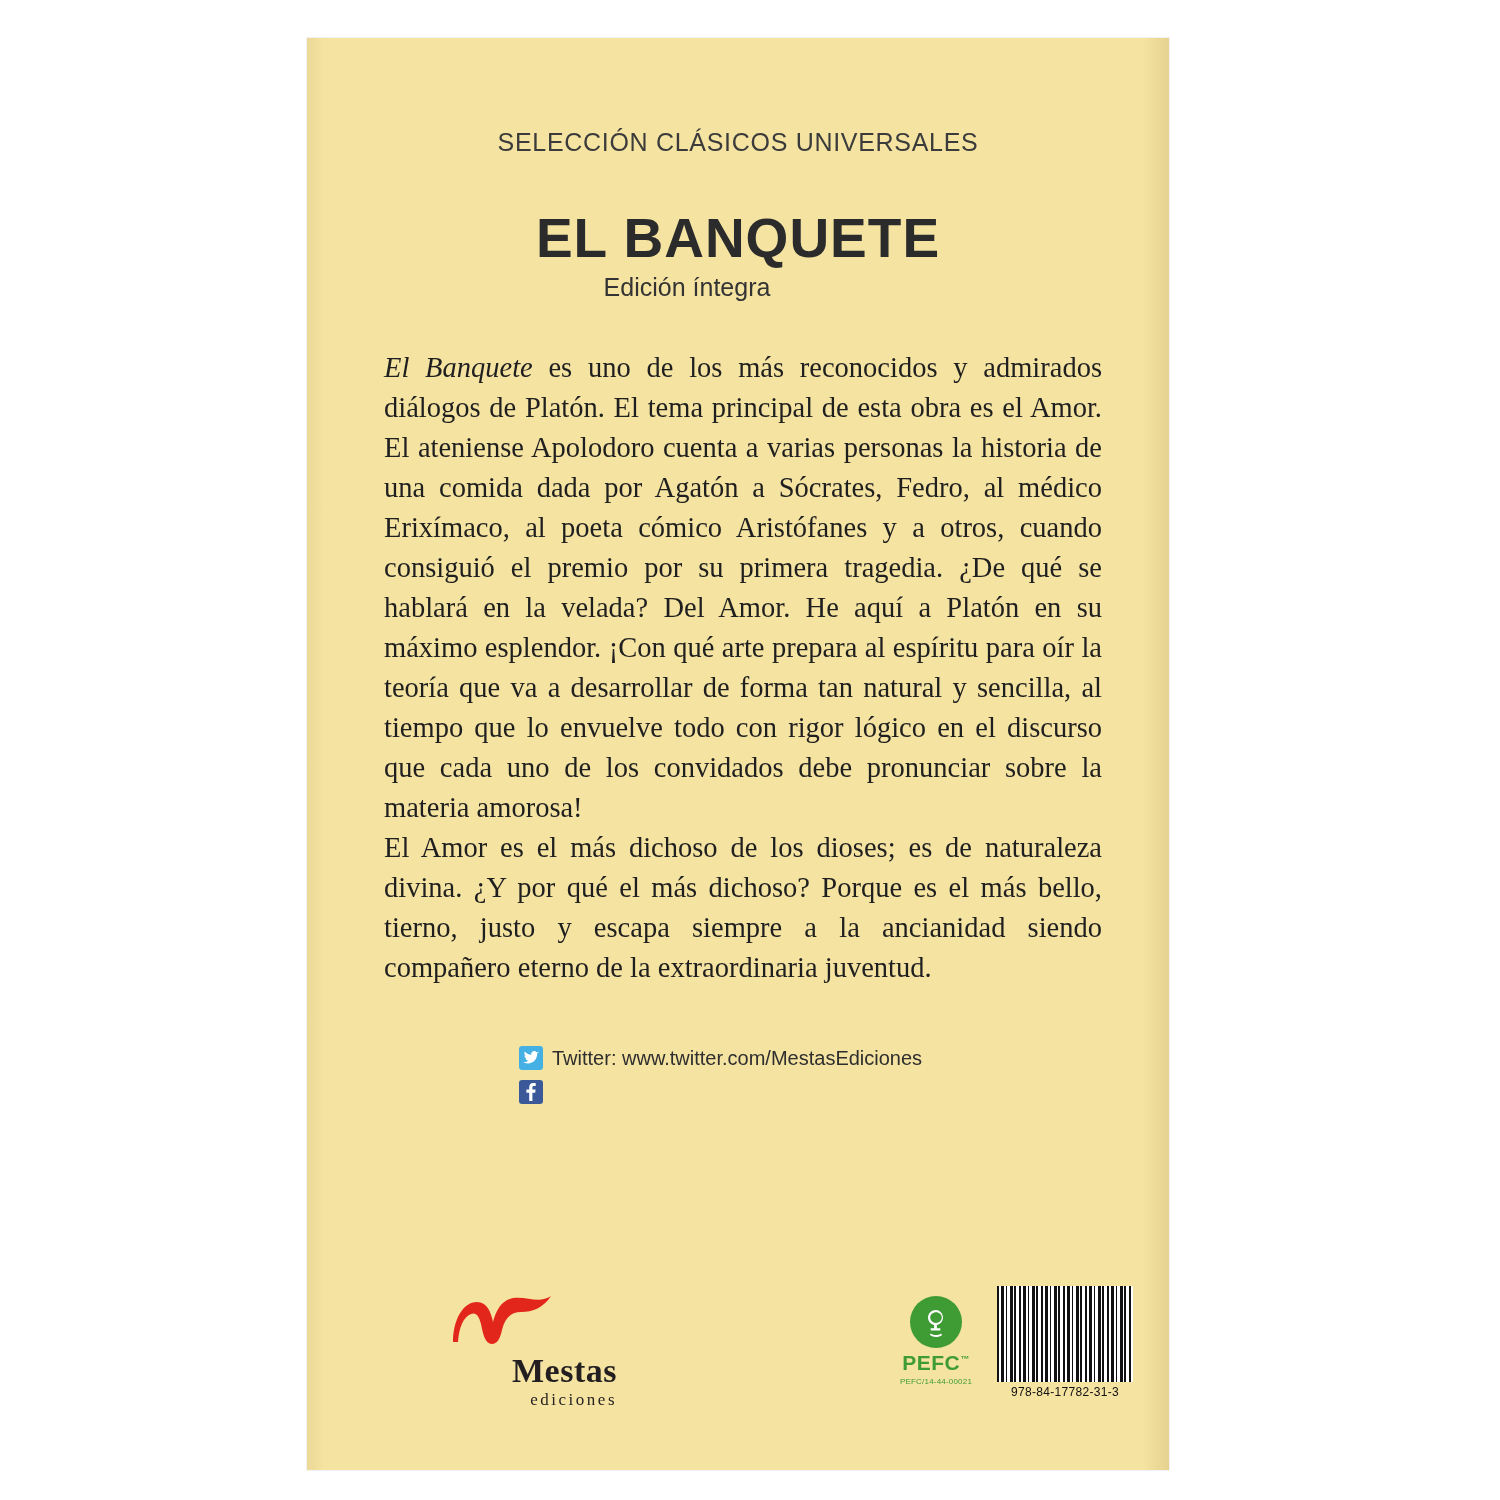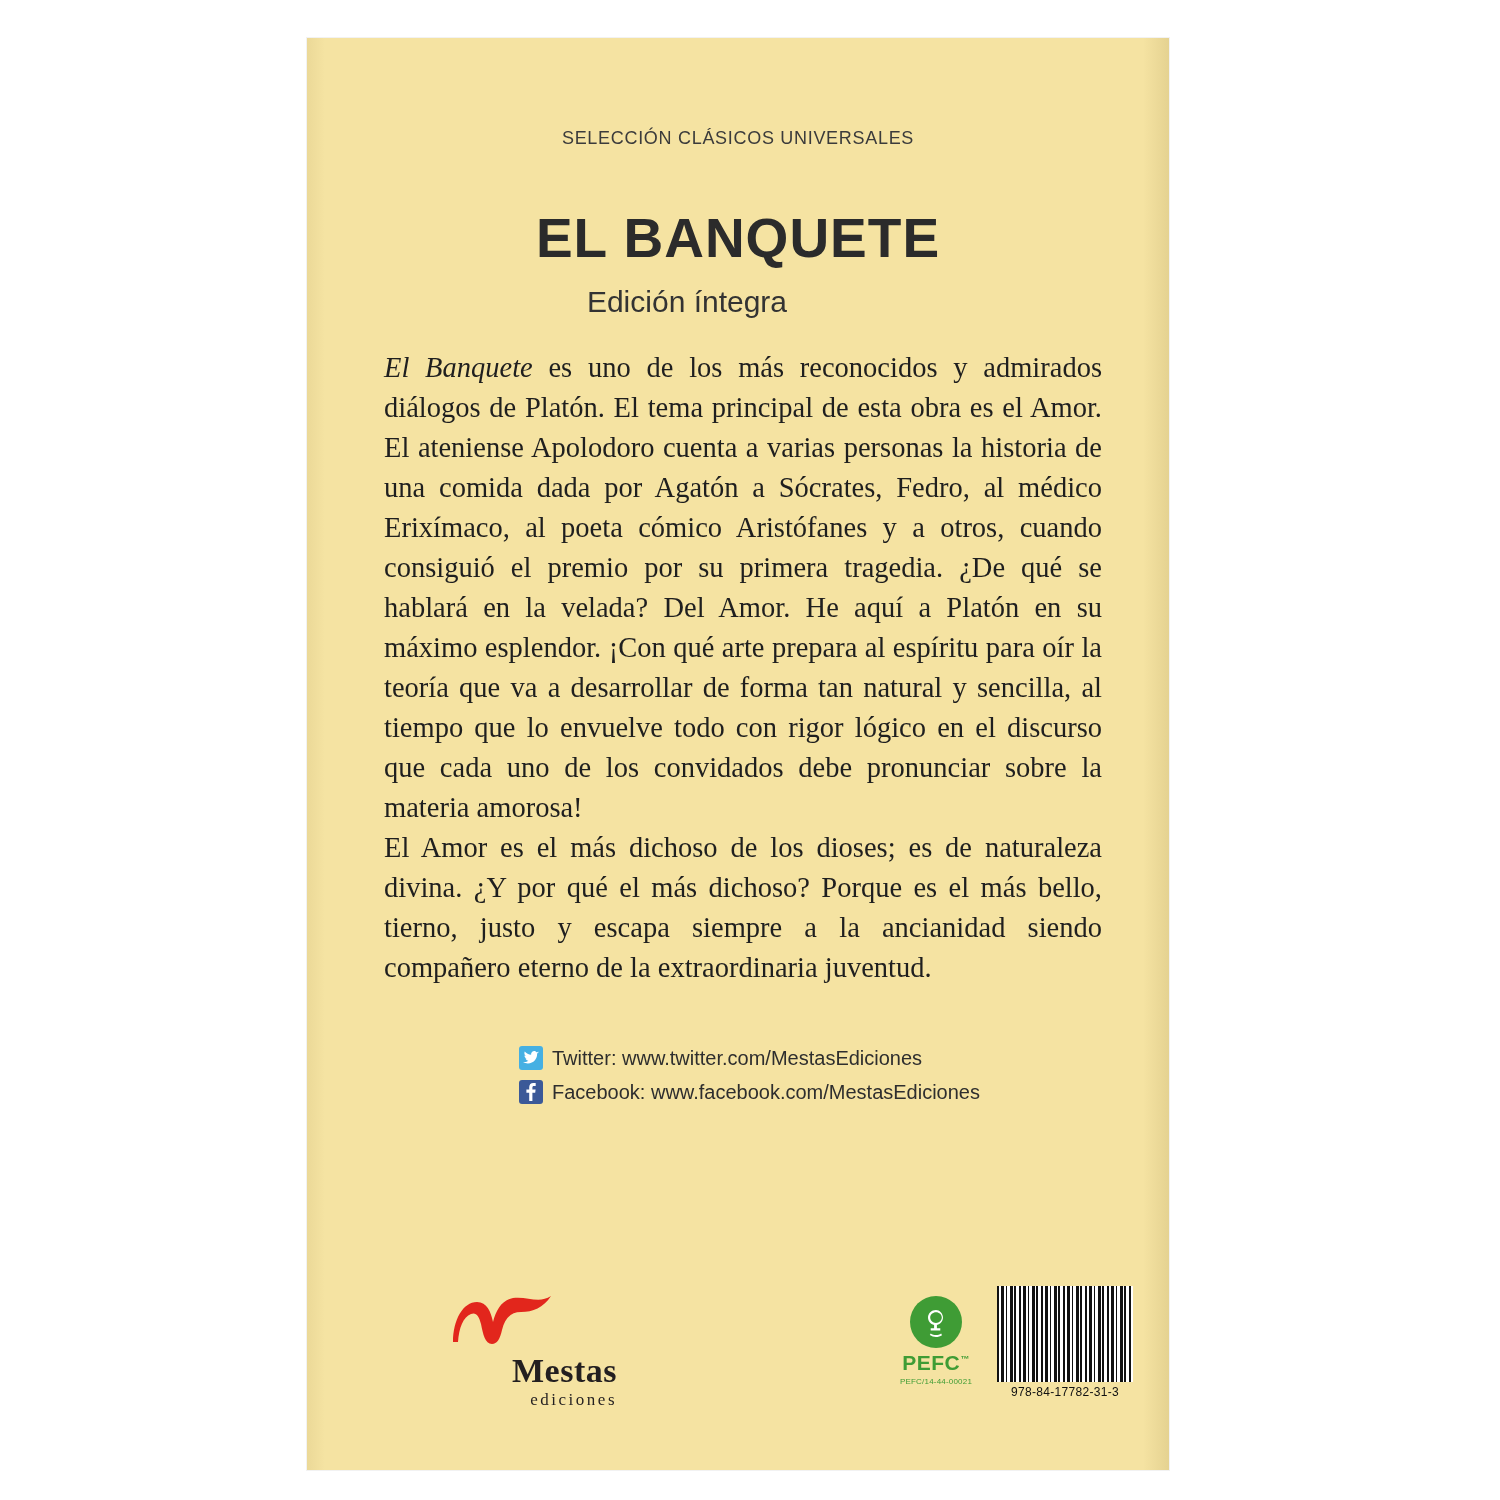--- a/index.html
+++ b/index.html
@@ -53,21 +53,21 @@
     background: linear-gradient(to left, rgba(0,0,0,0.0), rgba(120,95,30,0.08));
     pointer-events: none;
   }
 
   .collection {
     position: absolute;
     top: 90px;
     left: 0;
     width: 862px;
     text-align: center;
-    font-size: 18px;
+    font-size: 25px;
     letter-spacing: 0.7px;
     color: #3b3b3b;
     font-family: "Liberation Sans", sans-serif;
   }
 
   .title {
     position: absolute;
     top: 168px;
     left: 0;
     width: 862px;
@@ -78,24 +78,23 @@
     color: #2b2b2b;
     font-family: "Liberation Sans", sans-serif;
   }
 
   .subtitle {
     position: absolute;
     top: 235px;
     left: 0;
     width: 760px;
     text-align: center;
-    font-size: 30px;
+    font-size: 25px;
     color: #333333;
     font-family: "Liberation Sans", sans-serif;
-    margin-top: 12px;
   }
 
   .blurb {
     position: absolute;
     top: 310px;
     left: 77px;
     width: 718px;
     font-family: "Liberation Serif", serif;
     font-size: 28.5px;
     line-height: 40px;
@@ -265,21 +264,20 @@
         </span>
         <span class="label">Twitter: www.twitter.com/MestasEdiciones</span>
       </div>
 
       <div class="row">
         <span class="ico fb">
           <svg width="14" height="18" viewBox="0 0 10 18" aria-hidden="true">
             <path fill="#ffffff" d="M6.4 18V9.8h2.8l.4-3.2H6.4V4.5c0-.9.3-1.6 1.6-1.6h1.7V0C9.4 0 8.4 0 7.2 0 4.8 0 3.2 1.5 3.2 4.2v2.4H.4v3.2h2.8V18h3.2z"></path>
           </svg>
         </span>
-        <span class="label">Facebook: www.facebook.com/MestasEdiciones</span>
       </div>
     </div>
 
     <div class="publisher">
       <div class="mark">
         <svg width="120" height="60" viewBox="0 0 120 60" aria-hidden="true">
           <path fill="#e2261c" d="M6 52 C6 30, 16 12, 30 12 C40 12, 44 22, 46 32 C49 20, 55 10, 66 8 C80 6, 92 14, 104 6 C96 18, 86 22, 74 22 C64 22, 58 28, 55 40 C53 49, 50 54, 45 54 C38 54, 36 44, 34 34 C32 26, 29 22, 24 24 C16 27, 12 38, 11 52 Z"></path>
         </svg>
       </div>
       <div class="name">Mestas</div>

